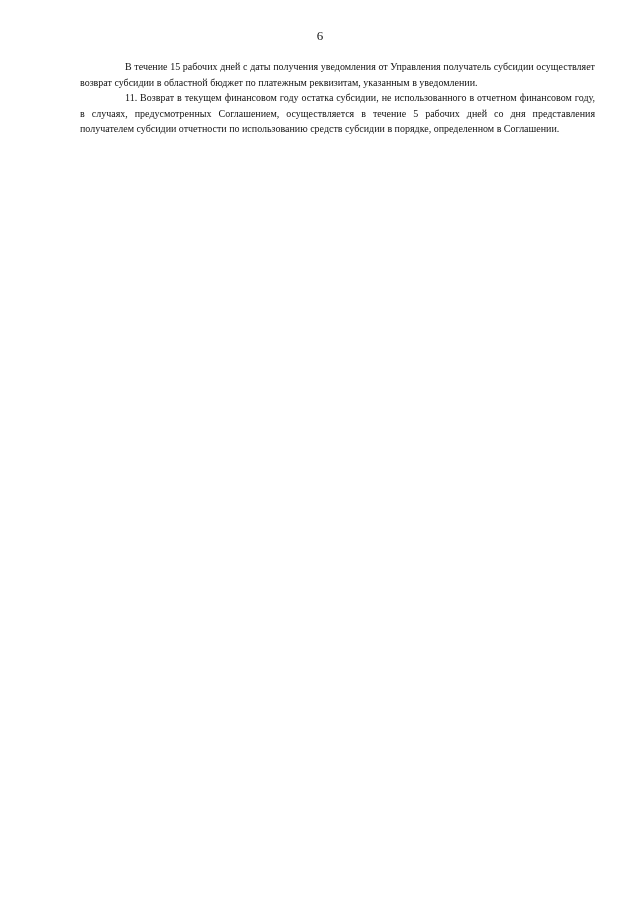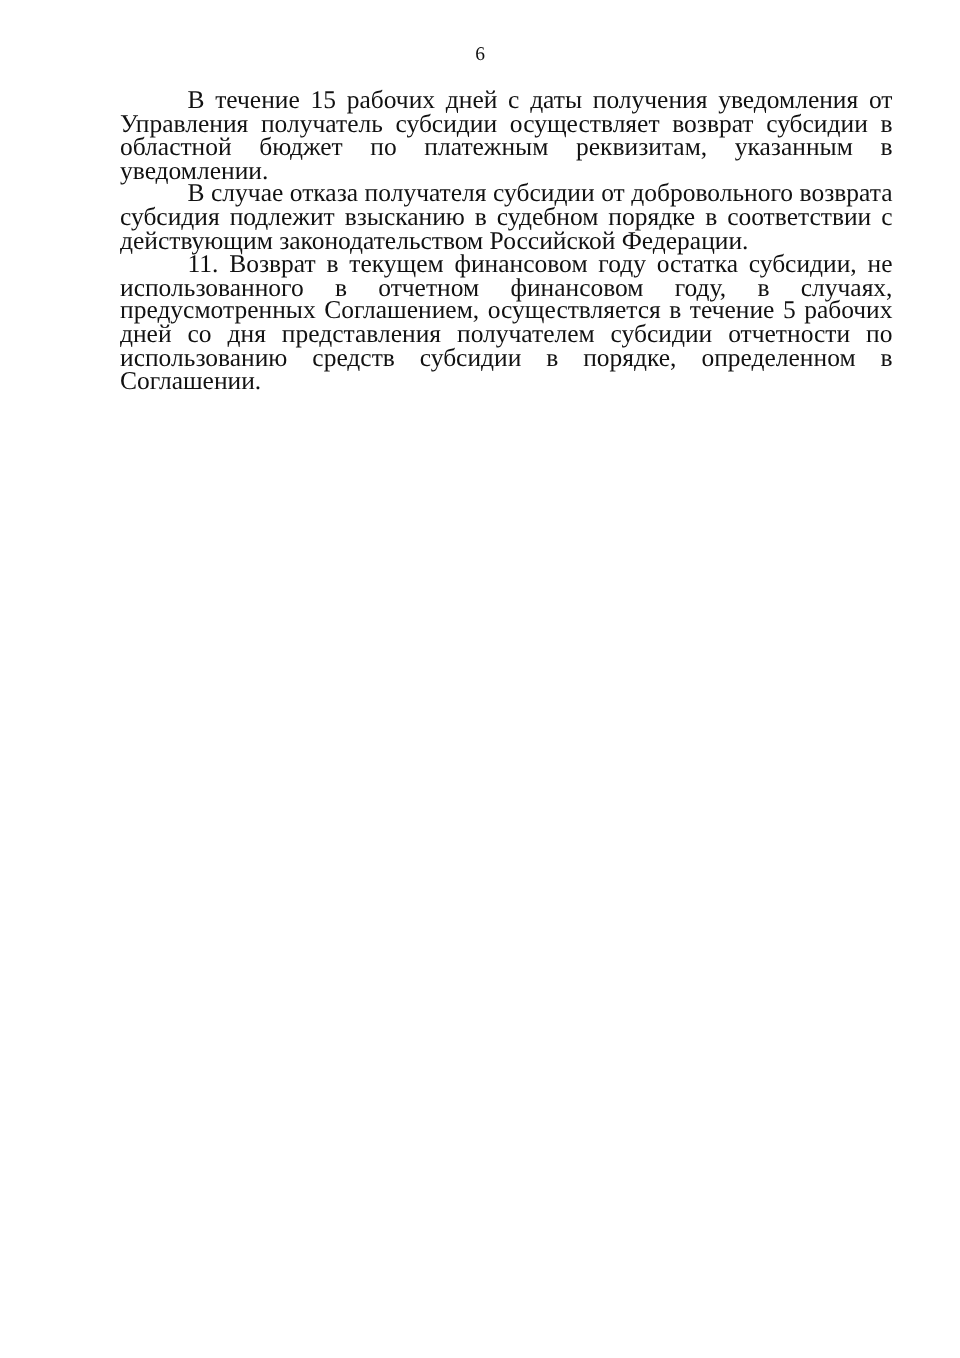--- a/index.html
+++ b/index.html
@@ -3,27 +3,26 @@
 <meta charset="utf-8">
 <style>
   html, body { margin: 0; padding: 0; background: #ffffff; }
   body { width: 640px; height: 905px; position: relative; overflow: hidden; }
   .page-number {
     position: absolute; top: 28px; left: 0; width: 640px; text-align: center;
     font-family: "Liberation Serif", serif; font-size: 13px; color: #111;
   }
   .body-text {
     position: absolute; top: 59px; left: 80px; width: 515px;
-    font-family: "Liberation Serif", serif; font-size: 17px; line-height: 15.6px;
+    font-family: "Liberation Serif", serif; font-size: 10px; line-height: 15.6px;
     color: #111;
   }
   .para { margin: 0; text-align: justify; text-indent: 45px; }
 </style>
 </head>
 <body>
 
 <div class="page-number">6</div>
 
 <div class="body-text">
   <p class="para">В течение 15 рабочих дней с даты получения уведомления от Управления получатель субсидии осуществляет возврат субсидии в областной бюджет по платежным реквизитам, указанным в уведомлении.</p>
-  <p class="para">В случае отказа получателя субсидии от добровольного возврата субсидия подлежит взысканию в судебном порядке в соответствии с действующим законодательством Российской Федерации.</p>
   <p class="para">11. Возврат в текущем финансовом году остатка субсидии, не использованного в отчетном финансовом году, в случаях, предусмотренных Соглашением, осуществляется в течение 5 рабочих дней со дня представления получателем субсидии отчетности по использованию средств субсидии в порядке, определенном в Соглашении.</p>
 </div>
 
 </body></html>

